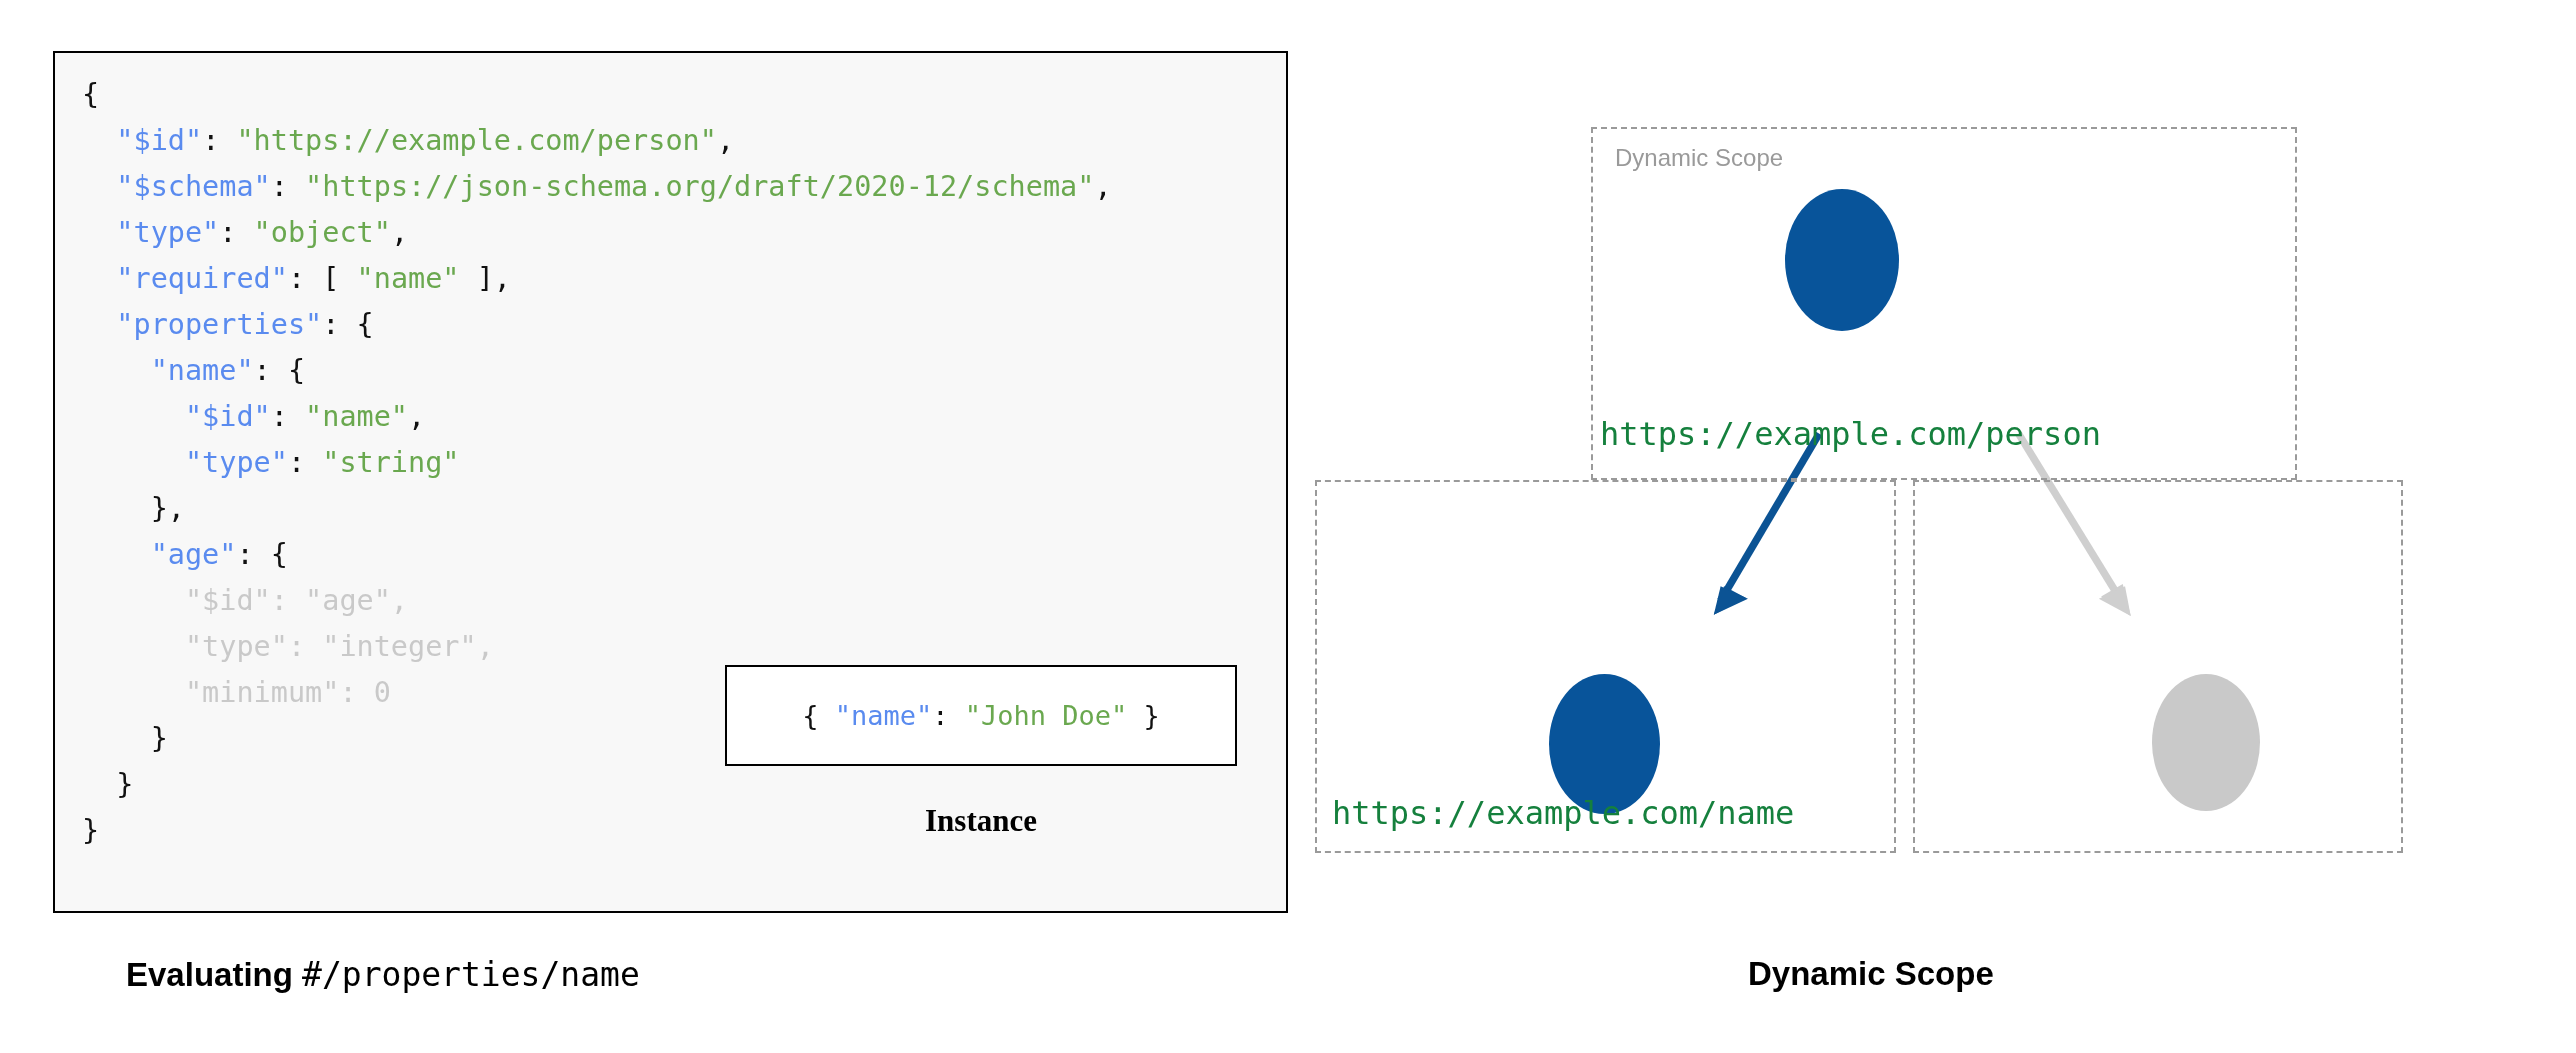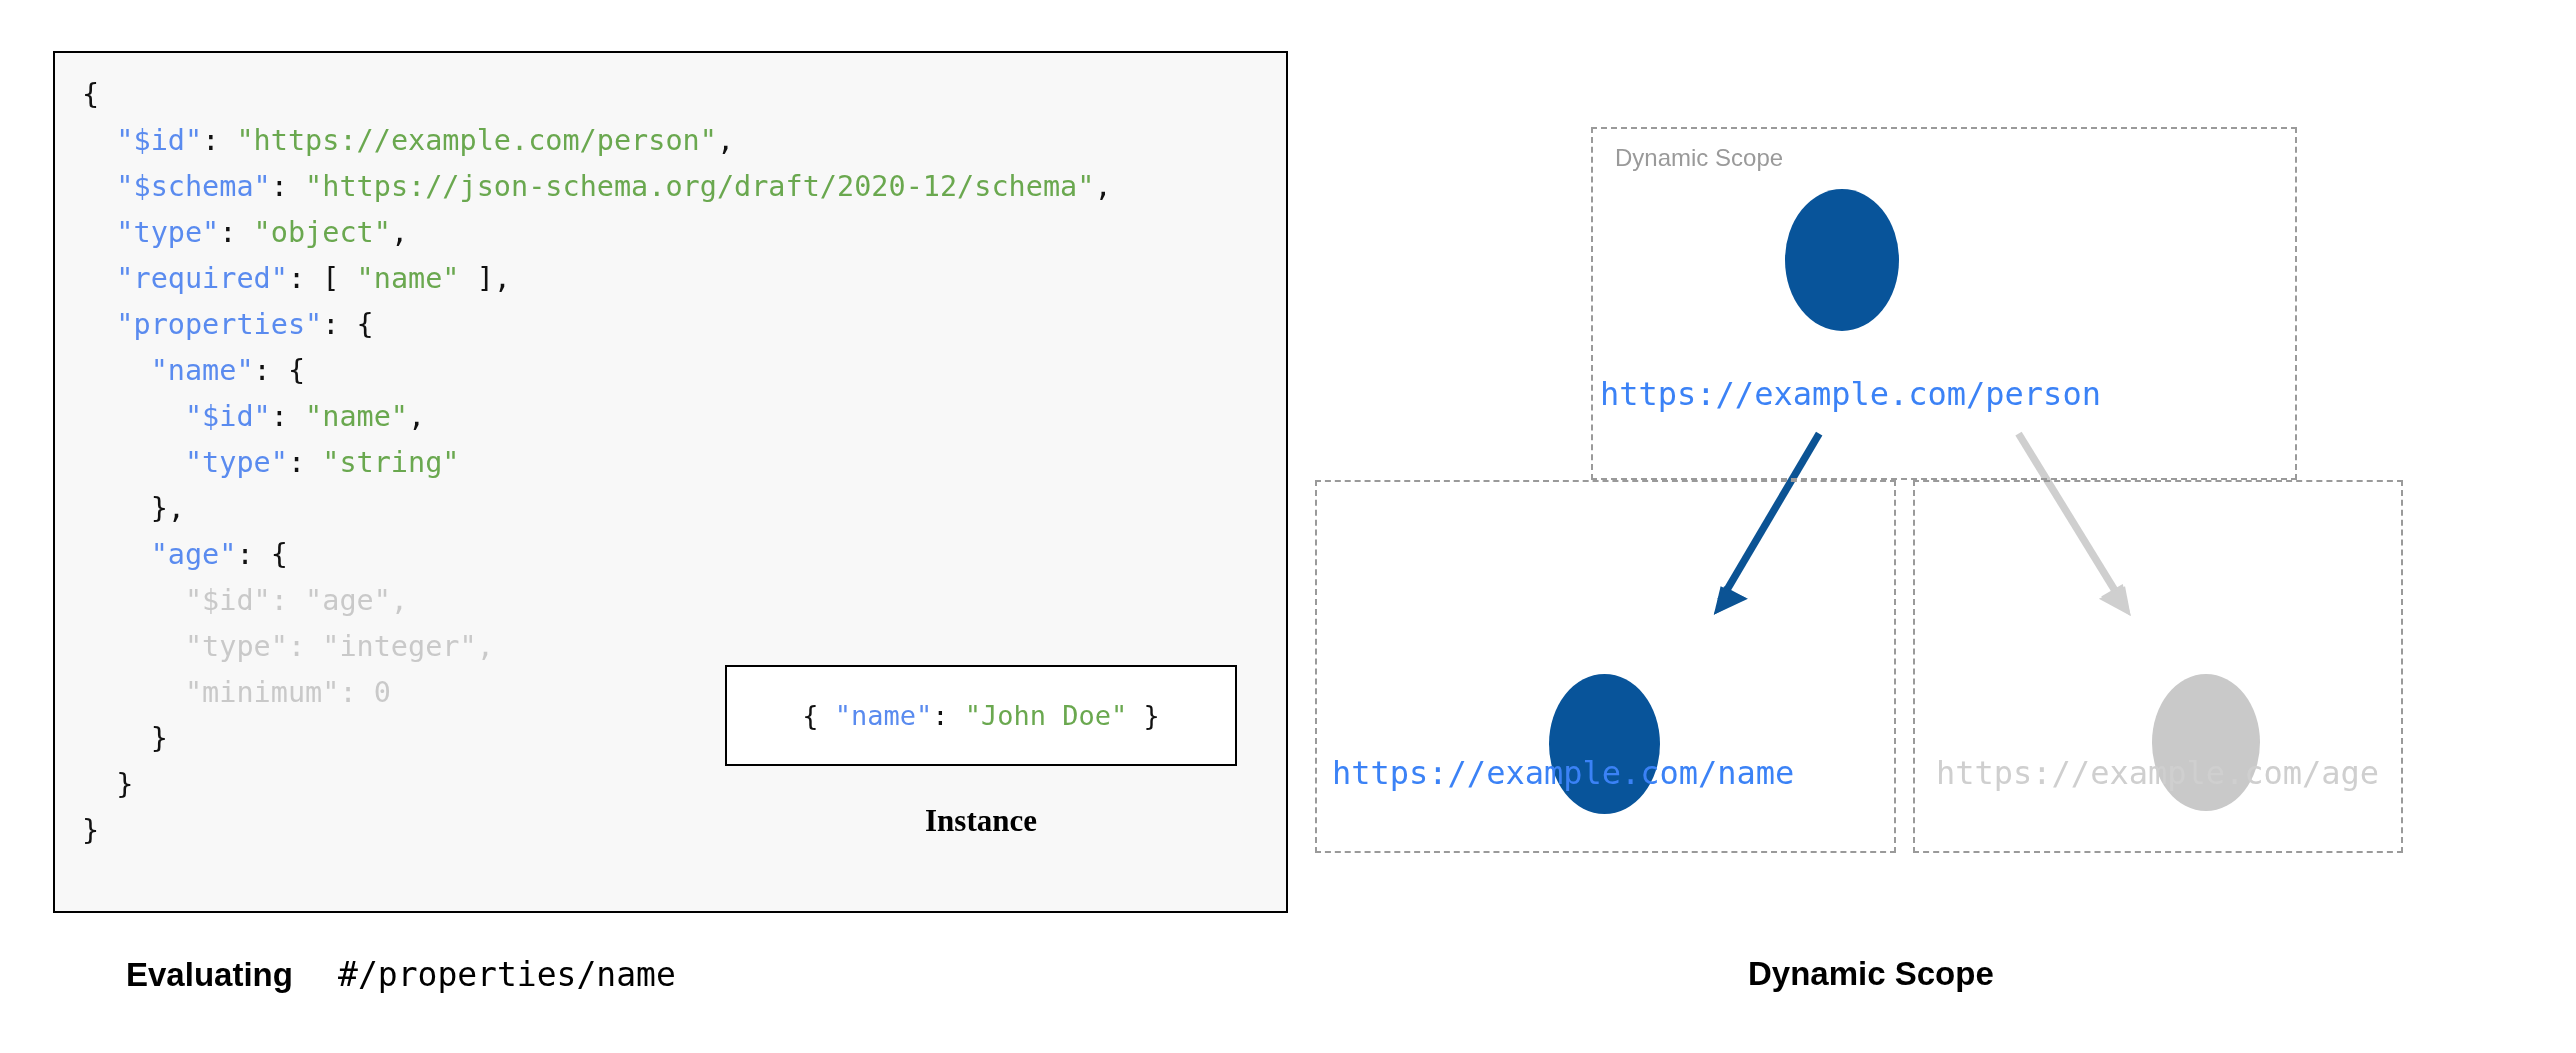--- a/index.html
+++ b/index.html
@@ -37,21 +37,21 @@
     text-align:center; font-size:31px; font-weight:bold; color:#000000;font-family:Liberation Serif, serif;
   }
 
   
   #left-caption{
     position:absolute; left:126px; top:955px;
     font-size:33px; font-weight:bold; color:#000000; white-space:pre;
   }
   #left-caption .mono{
     font-family:"DejaVu Sans Mono","Liberation Mono",monospace;
-    font-weight:normal; font-size:33px;margin-left:36px;
+    font-weight:normal; font-size:33px;
   }
 
   
   #diagram{position:absolute; left:1298px; top:85px; width:1105px; height:826px;}
 
   .scope-box{position:absolute; border:2.8px dashed #9a9a9a; box-sizing:border-box;}
   #scope-top   {left:293px; top:42px;  width:706px; height:353px;}
   #scope-left  {left:17px;  top:395px; width:581px; height:373px;}
   #scope-right {left:615px;top:395px; width:490px;  height:373px;}
 
@@ -66,21 +66,21 @@
 
   #circle-person{left:487px; top:104px; width:114px; height:142px;}
   #circle-name  {left:251px; top:589px;width:111px; height:140px;}
   #circle-age   {left:854px;top:589px;width:108px; height:137px;}
 
   .node-label{
     position:absolute; white-space:nowrap;
     font-family:"DejaVu Sans Mono","Liberation Mono",monospace;
     font-size:32px;
   }
-  .label-blue{color:#3b82f6;}
+  .label-blue{color:#15803d;margin-top:40px;}
   .label-grey{color:#cfcfcf;}
 
   #label-person{left:302px;  top:290px;}
   #label-name  {left:34px;   top:669px;}
   #label-age   {left:638px; top:669px;}
 
   #arrows{position:absolute; left:0; top:0; width:1105px; height:826px;
           overflow:visible; pointer-events:none;}
 
   #right-caption{
@@ -140,17 +140,16 @@
   <div class="scope-box" id="scope-right"></div>
 
   <div class="scope-title">Dynamic Scope</div>
 
   <div class="node-circle node-blue" id="circle-person"></div>
   <div class="node-circle node-blue" id="circle-name"></div>
   <div class="node-circle node-grey" id="circle-age"></div>
 
   <div class="node-label label-blue" id="label-person">https://example.com/person</div>
   <div class="node-label label-blue" id="label-name">https://example.com/name</div>
-  <div class="node-label label-grey" id="label-age">https://example.com/age</div>
 </div>
 
 <div id="right-caption">Dynamic Scope</div>
 
 
 </body></html>

